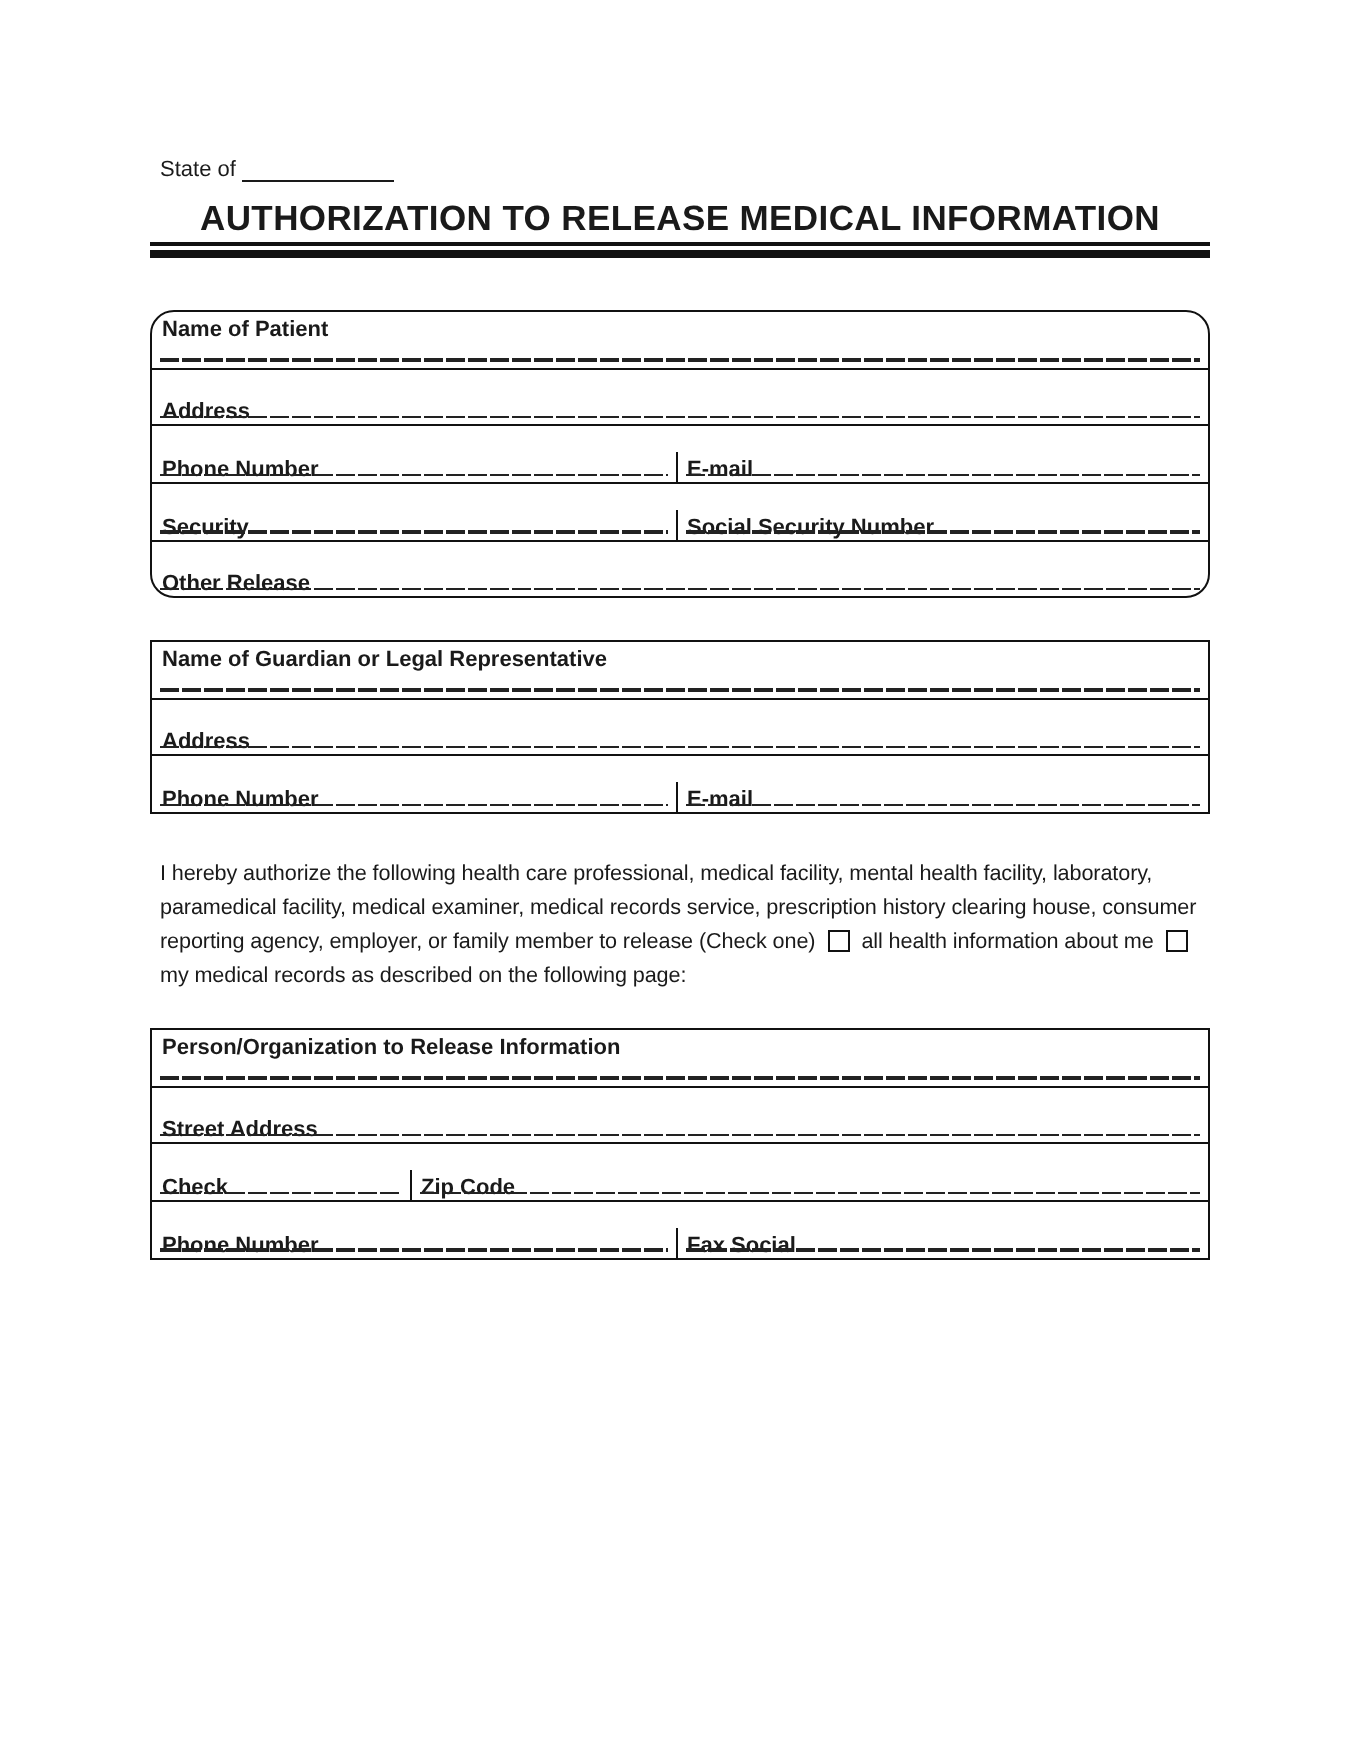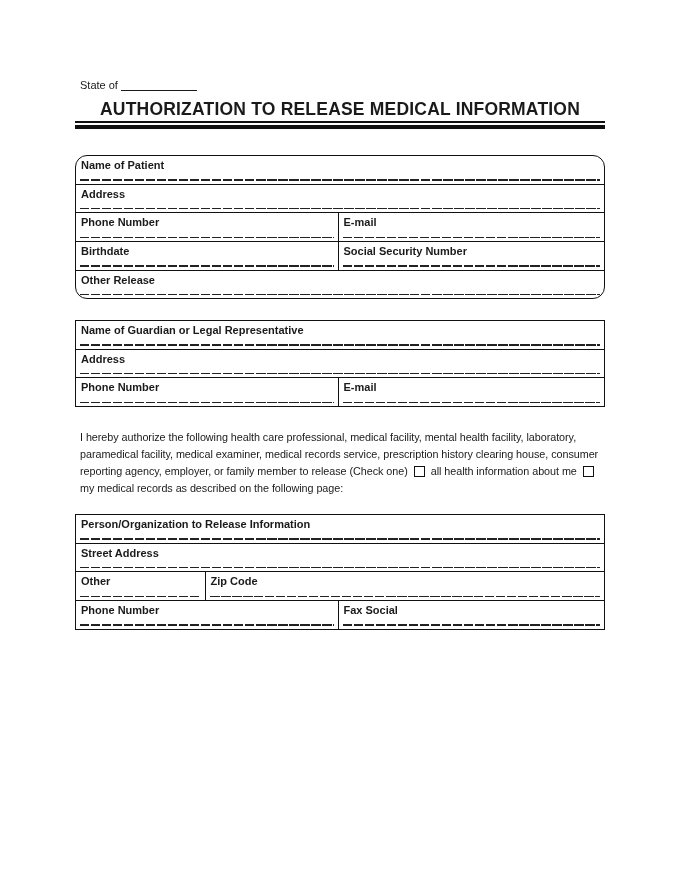--- a/index.html
+++ b/index.html
@@ -20,21 +20,21 @@
   .title-rule {
     position:absolute; left:75px; top:121px; width:530px; height:8px;
     box-sizing:border-box; border-top:2px solid #111; border-bottom:4px solid #111;
   }
   
   .form-table {
     position:absolute; left:75px; width:530px; box-sizing:border-box;
     border:1.5px solid #111; background:#fff;
   }
   .frow { display:flex; height:27.7px; }
-  .frow + .frow { border-top:1.5px solid #111; }
+  .frow + .frow { border-top:1.5px solid #111;align-items:flex-end; }
   .fcell { position:relative; flex:1 1 auto; min-width:0; }
   .fcell + .fcell { border-left:1.5px solid #111; }
   .c-left  { flex:0 0 261.5px; }
   .c-state { flex:0 0 128.5px; }
   .lbl { font-size:11px; font-weight:bold; padding:3px 0 0 5px; white-space:nowrap; overflow:hidden; }
   .wline {
     position:absolute; left:4px; right:4px; bottom:3px; height:1.4px;
     background:repeating-linear-gradient(90deg,#222 0 9.5px,transparent 9.5px 11px);
   }
   
@@ -88,21 +88,21 @@
         <div class="lbl">Phone Number</div>
         <div class="wline"></div>
       </div>
       <div class="fcell">
         <div class="lbl">E-mail</div>
         <div class="wline"></div>
       </div>
     </div>
     <div class="frow">
       <div class="fcell c-left">
-        <div class="lbl">Birthdate</div>
+        <div class="lbl">Security</div>
         <div class="wline"></div>
       </div>
       <div class="fcell">
         <div class="lbl">Social Security Number</div>
         <div class="wline"></div>
       </div>
     </div>
     <div class="frow">
       <div class="fcell">
         <div class="lbl">Other Release</div>
@@ -148,21 +148,21 @@
       </div>
     </div>
     <div class="frow">
       <div class="fcell">
         <div class="lbl">Street Address</div>
         <div class="wline"></div>
       </div>
     </div>
     <div class="frow">
       <div class="fcell c-state">
-        <div class="lbl">Other</div>
+        <div class="lbl">Check</div>
         <div class="wline"></div>
       </div>
       <div class="fcell">
         <div class="lbl">Zip Code</div>
         <div class="wline"></div>
       </div>
     </div>
     <div class="frow">
       <div class="fcell c-left">
         <div class="lbl">Phone Number</div>

